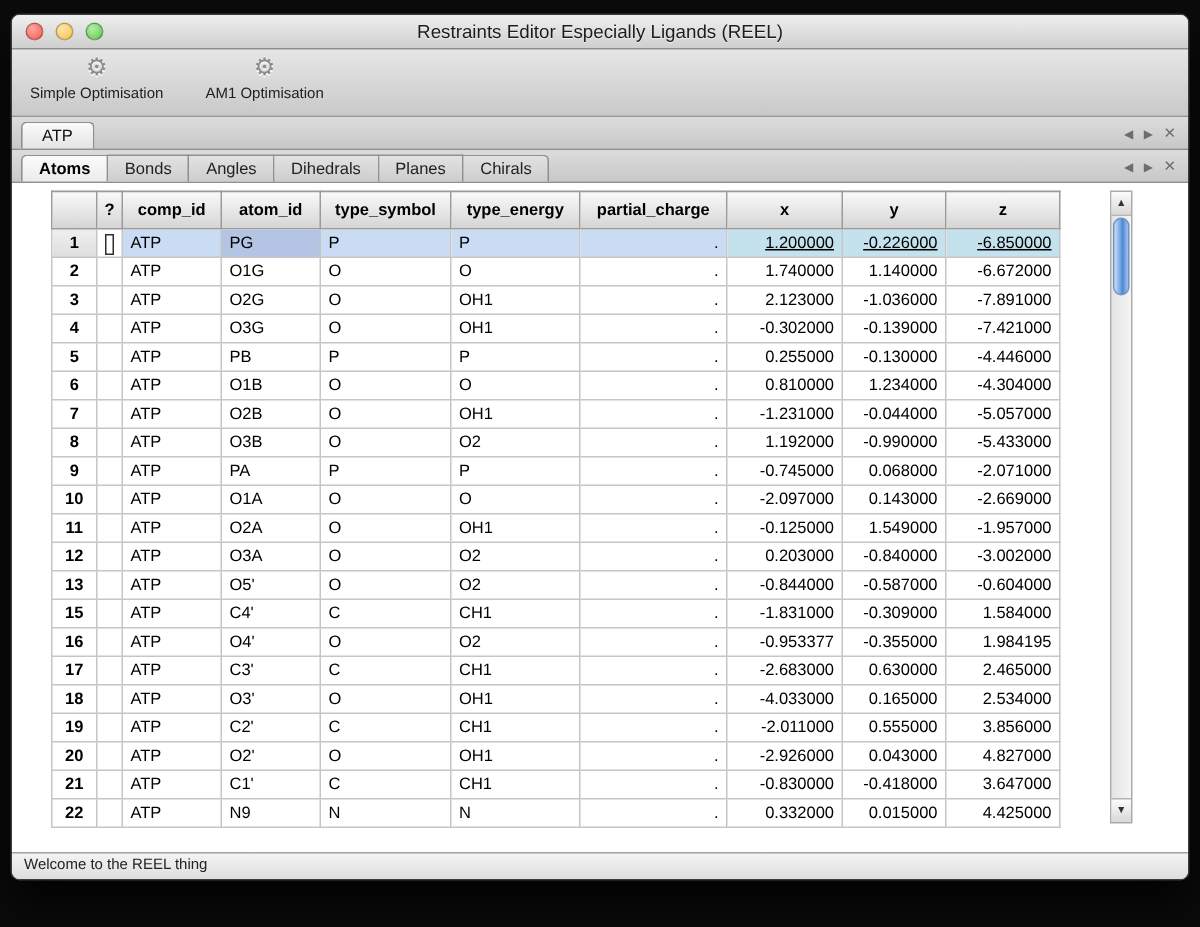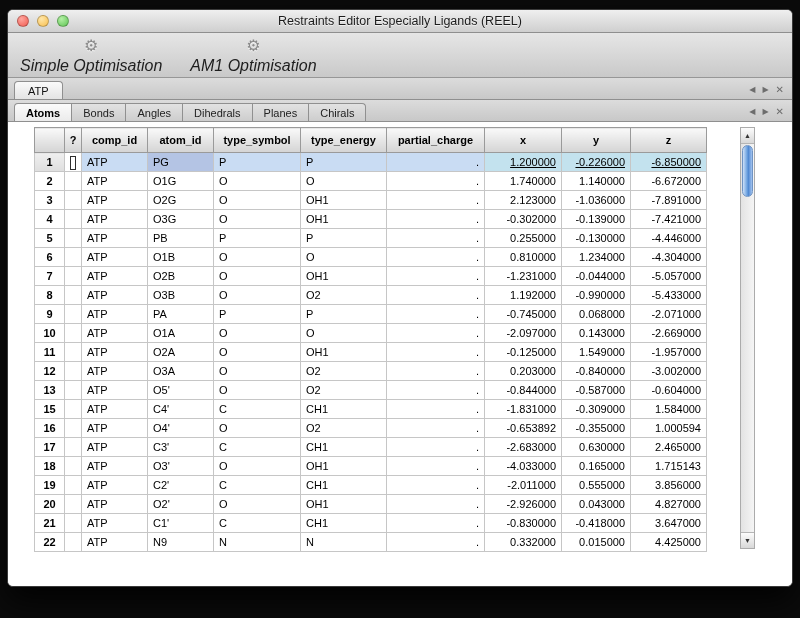--- a/index.html
+++ b/index.html
@@ -36,21 +36,21 @@
   
   .toolbar{
     height:45px;flex:0 0 45px;
     background:linear-gradient(#e6e6e6,#c9c9c9);
     border-bottom:1px solid #979797;
     display:flex;align-items:flex-start;
     padding:3px 6px 0 6px;gap:16px;box-sizing:border-box;
   }
   .tool{display:flex;flex-direction:column;align-items:center;padding:1px 6px;border-radius:4px;cursor:default;}
   .gear{font-size:16px;line-height:18px;color:#8b8b8b;text-shadow:0 1px 0 rgba(255,255,255,0.7);}
-  .tool-label{font-size:16px;color:#1e1e1e;margin-top:2px;white-space:nowrap;font-style:italic;}
+  .tool-label{font-size:10px;color:#1e1e1e;margin-top:2px;white-space:nowrap;}
   
   .tabbar{
     height:22px;flex:0 0 22px;
     background:linear-gradient(#dcdcdc,#c8c8c8);
     border-bottom:1px solid #8f8f8f;
     display:flex;align-items:flex-end;
     padding:0 4px;box-sizing:border-box;
   }
   .tab{
     background:linear-gradient(#fafafa,#e4e4e4);
@@ -387,23 +387,23 @@
               <td class="c-num">1.584000</td>
             </tr>
             <tr>
               <td class="rowlabel">16</td>
               <td class="qcol"></td>
               <td>ATP</td>
               <td class="c-atom">O4'</td>
               <td>O</td>
               <td>O2</td>
               <td class="c-pch">.</td>
-              <td class="c-num">-0.653892</td>
+              <td class="c-num">-0.953377</td>
               <td class="c-num">-0.355000</td>
-              <td class="c-num">1.000594</td>
+              <td class="c-num">1.984195</td>
             </tr>
             <tr>
               <td class="rowlabel">17</td>
               <td class="qcol"></td>
               <td>ATP</td>
               <td class="c-atom">C3'</td>
               <td>C</td>
               <td>CH1</td>
               <td class="c-pch">.</td>
               <td class="c-num">-2.683000</td>
@@ -413,21 +413,21 @@
             <tr>
               <td class="rowlabel">18</td>
               <td class="qcol"></td>
               <td>ATP</td>
               <td class="c-atom">O3'</td>
               <td>O</td>
               <td>OH1</td>
               <td class="c-pch">.</td>
               <td class="c-num">-4.033000</td>
               <td class="c-num">0.165000</td>
-              <td class="c-num">1.715143</td>
+              <td class="c-num">2.534000</td>
             </tr>
             <tr>
               <td class="rowlabel">19</td>
               <td class="qcol"></td>
               <td>ATP</td>
               <td class="c-atom">C2'</td>
               <td>C</td>
               <td>CH1</td>
               <td class="c-pch">.</td>
               <td class="c-num">-2.011000</td>
@@ -474,14 +474,17 @@
       </table>
     </div>
     <div class="vscroll">
       <div class="sb-btn up">▲</div>
       <div class="sb-thumb"></div>
       <div class="sb-track"></div>
       <div class="sb-btn down">▼</div>
     </div>
   </div>
 
+  <div class="statusbar">
+    <span>Welcome to the REEL thing</span>
+  </div>
 
 </div>
 
 </body></html>

